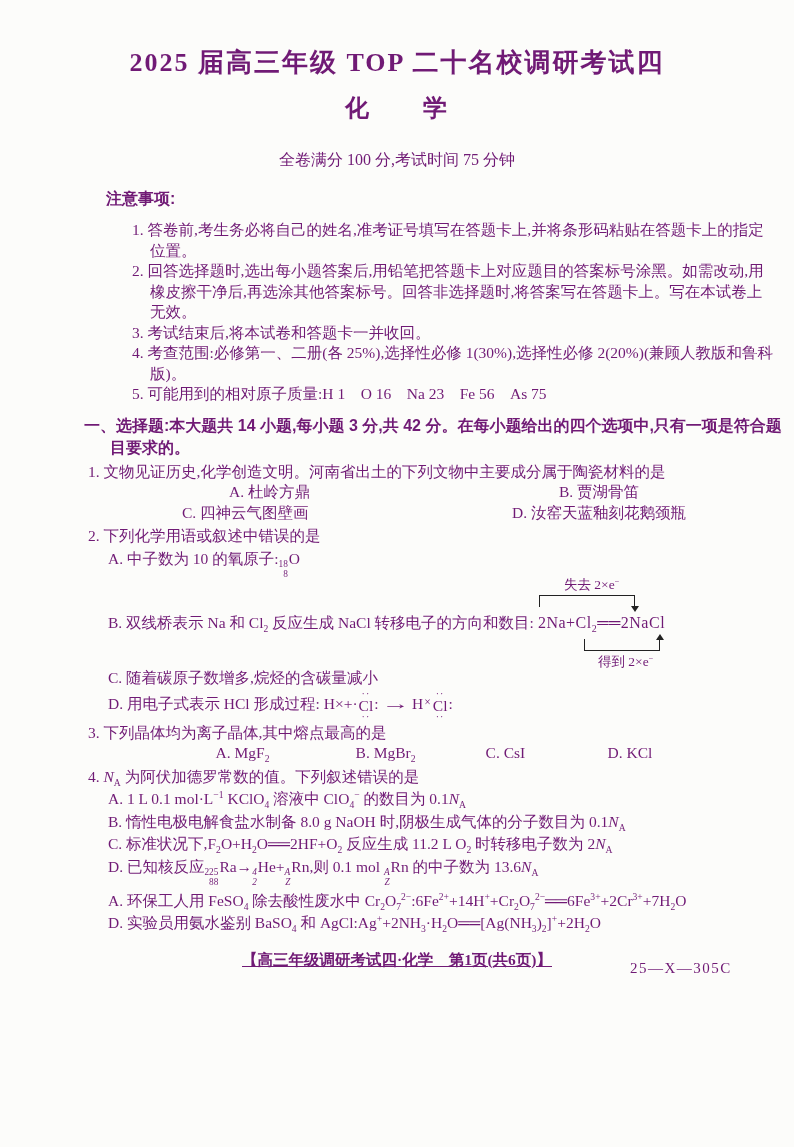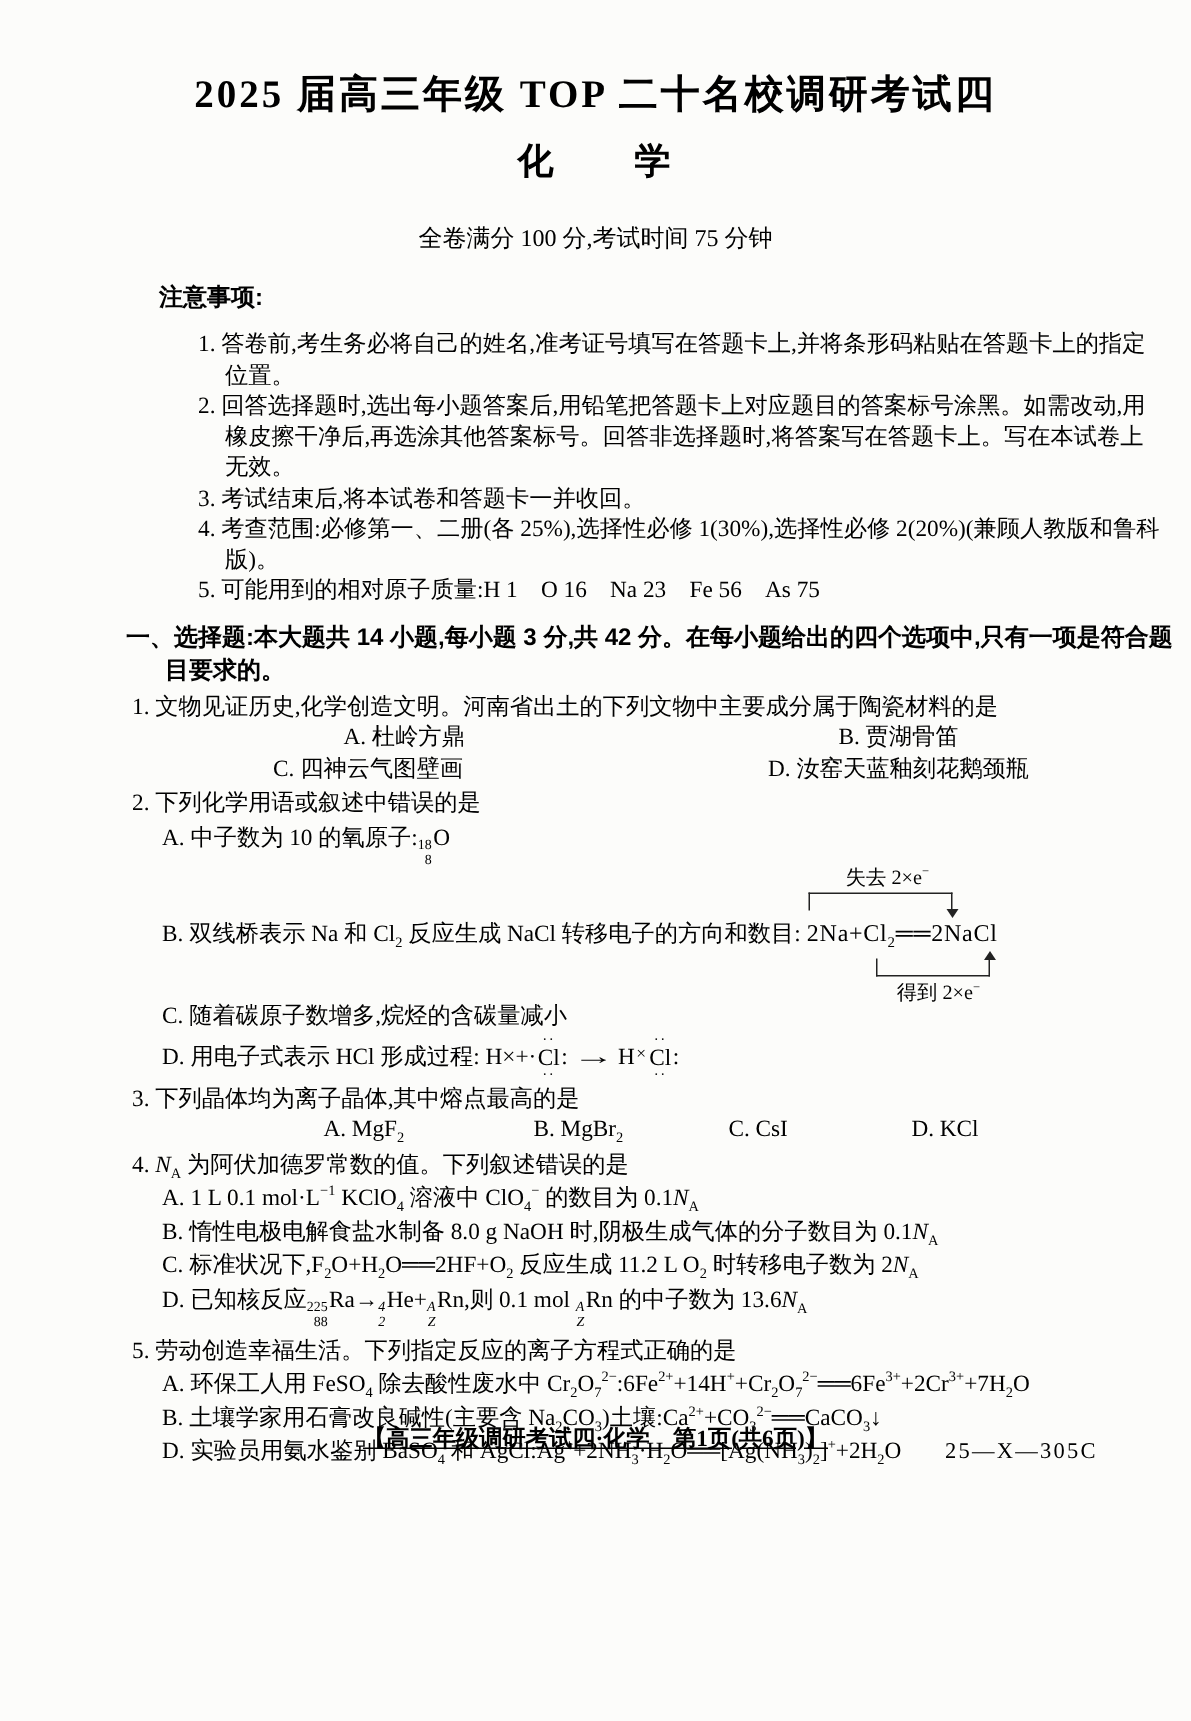--- a/index.html
+++ b/index.html
@@ -1,19 +1,19 @@
 <!DOCTYPE html>
 <html><head>
 <meta charset="utf-8">
 <title>2025届高三年级TOP二十名校调研考试四 化学</title>
 <style>
   html,body{margin:0;padding:0;background:#e8e8e6;}
   .page{
     width:794px;height:1147px;margin:0 auto;position:relative;overflow:hidden;
-    background:#fcfcfa;color:#000000;
+    background:#fcfcfa;color:#701a75;
     font-family:"Liberation Serif","DejaVu Serif",serif;
     font-size:15.5px;line-height:20.5px;
   }
   sup,sub{font-size:0.62em;line-height:0;}
   i{font-style:italic;}
   .t1{text-align:center;padding-top:46px;font-size:26px;line-height:34px;font-weight:600;letter-spacing:2px;}
   .t2{text-align:center;margin-top:8px;font-size:24px;line-height:40px;font-weight:700;letter-spacing:2px;}
   .meta{text-align:center;margin-top:22px;font-size:16px;}
   .notice-h{margin:18px 0 11px 106px;font-weight:700;font-size:16px;font-family:"Liberation Sans","DejaVu Sans",sans-serif;}
   .notice-item{margin-left:132px;width:624px;padding-left:18px;text-indent:-18px;}
@@ -150,24 +150,22 @@
             <span><i>A</i></span>
             <span><i>Z</i></span>
           </span>Rn,则 0.1 mol <span class="nuc">
             <span><i>A</i></span>
             <span><i>Z</i></span>
           </span>Rn 的中子数为 13.6<i>N</i><sub>A</sub></div>
     </div>
   </div>
 
   <div class="q">
-    <div class="stem">5. 劳动创造幸福生活。下列指定反应的离子方程式正确的是</div>
     <div class="opts">
       <div class="optline">A. 环保工人用 FeSO<sub>4</sub> 除去酸性废水中 Cr<sub>2</sub>O<sub>7</sub><sup>2−</sup>:6Fe<sup>2+</sup>+14H<sup>+</sup>+Cr<sub>2</sub>O<sub>7</sub><sup>2−</sup>══6Fe<sup>3+</sup>+2Cr<sup>3+</sup>+7H<sub>2</sub>O</div>
-      <div class="optline">B. 土壤学家用石膏改良碱性(主要含 Na<sub>2</sub>CO<sub>3</sub>)土壤:Ca<sup>2+</sup>+CO<sub>3</sub><sup>2−</sup>══CaCO<sub>3</sub>↓</div>
       <div class="optline">D. 实验员用氨水鉴别 BaSO<sub>4</sub> 和 AgCl:Ag<sup>+</sup>+2NH<sub>3</sub>·H<sub>2</sub>O══[Ag(NH<sub>3</sub>)<sub>2</sub>]<sup>+</sup>+2H<sub>2</sub>O</div>
     </div>
   </div>
 
   <div class="footer-c">【高三年级调研考试四·化学　第1页(共6页)】</div>
   <div class="footer-code">25—X—305C</div>
 
 </div>
 
 </body></html>

